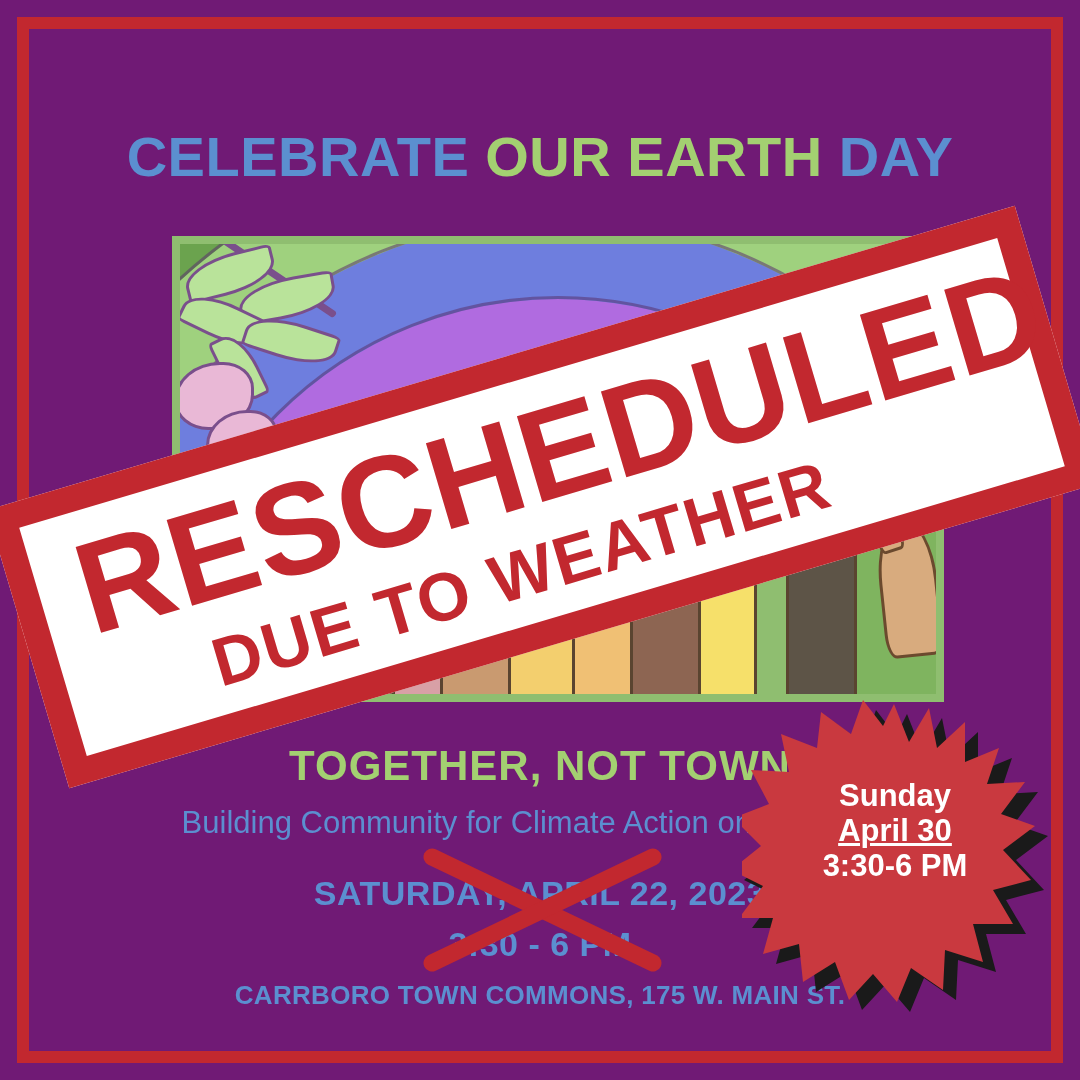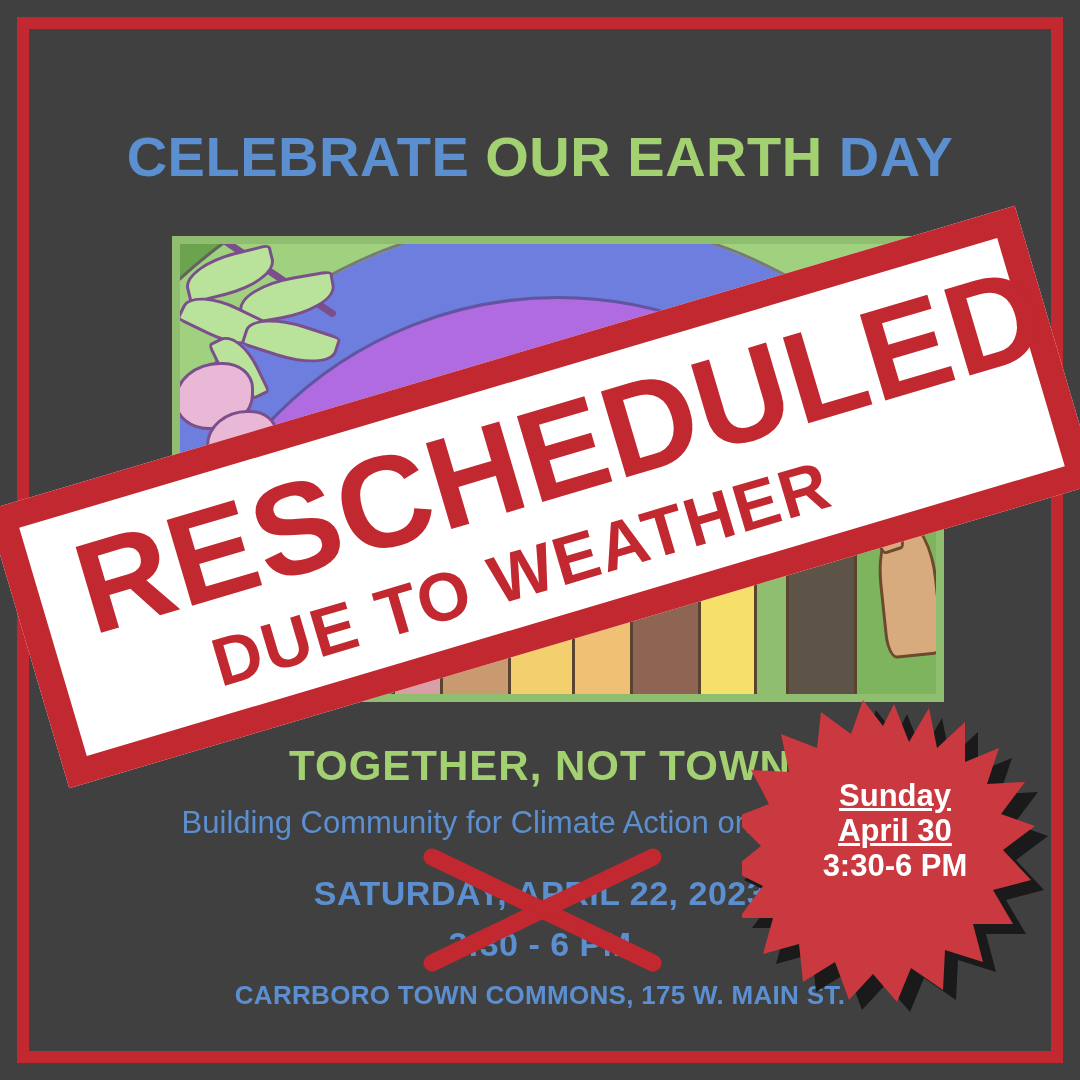--- a/index.html
+++ b/index.html
@@ -11,21 +11,21 @@
     width: 1080px;
     height: 1080px;
     overflow: hidden;
     font-family: "Liberation Sans", sans-serif;
   }
 
   #poster {
     position: relative;
     width: 1080px;
     height: 1080px;
-    background: #404040;
+    background: #701a75;
     overflow: hidden;
   }
 
   
   .outer-frame {
     position: absolute;
     left: 17px;
     top: 17px;
     width: 1046px;
     height: 1046px;
@@ -260,21 +260,21 @@
     left: 0;
     top: 78px;
     width: 100%;
     text-align: center;
     color: #ffffff;
     font-weight: 700;
     line-height: 1.13;
     pointer-events: none;
   }
   .badge-text .l1 { font-size: 30px; letter-spacing: .3px; }
-  .badge-text .l2 { font-size: 31px; text-decoration: underline; }
+  .badge-text .l2 { font-size: 31px; }
   .badge-text .l3 { font-size: 31px; text-decoration: underline; }
   .badge-text .l4 { font-size: 31px; }
 </style>
 </head>
 <body>
 
 <div id="poster">
 
   <div class="headline">
     <span class="hl-blue">CELEBRATE </span><span class="hl-green">OUR EARTH </span><span class="hl-blue">DAY</span>

